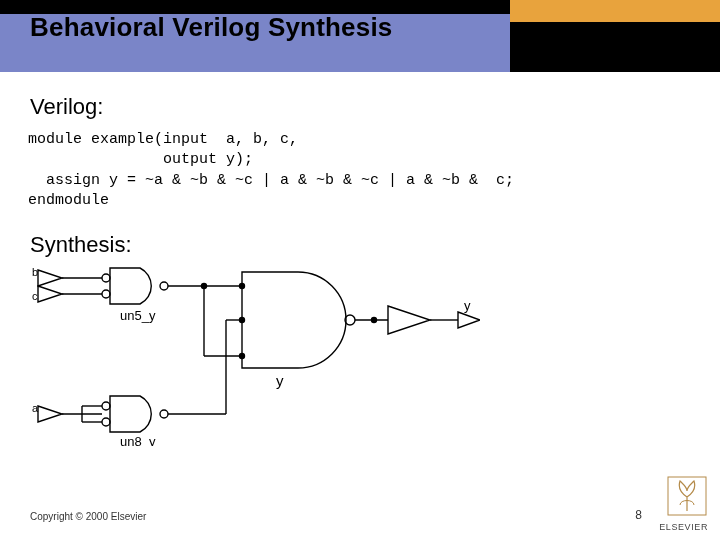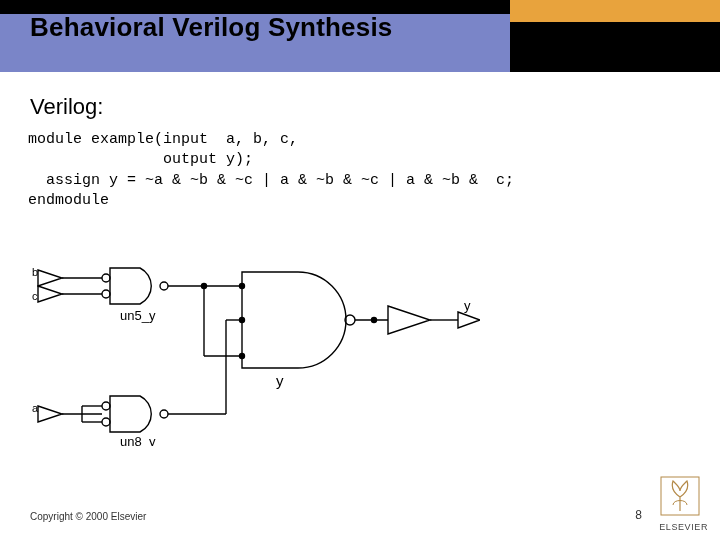--- a/index.html
+++ b/index.html
@@ -8,40 +8,41 @@
   .header { position: absolute; top: 0; left: 0; width: 720px; height: 72px; background: #000; }
   .header-purple { position: absolute; left: 0; top: 14px; width: 510px; height: 58px; background: #7a85c8; }
   .header-orange { position: absolute; left: 510px; top: 0; width: 210px; height: 22px; background: #e8a33d; }
   .title { position: absolute; left: 30px; top: 12px; color: #000; font-weight: bold; font-size: 26px; font-family: Arial, sans-serif; letter-spacing: 0.2px; }
   .sec1 { position: absolute; left: 30px; top: 94px; font-size: 22px; text-align: right; }
   .code { position: absolute; left: 28px; top: 130px; font-family: "Courier New", monospace; font-size: 15px; line-height: 1.35; white-space: pre; }
   .sec2 { position: absolute; left: 30px; top: 232px; font-size: 22px; }
   .diagram { position: absolute; left: 28px; top: 266px; }
   .copyright { position: absolute; left: 30px; bottom: 18px; font-size: 10px; color: #333; }
   .pagenum { position: absolute; right: 78px; bottom: 18px; font-size: 12px; color: #333; }
-  .logo { position: absolute; right: 12px; bottom: 8px; text-align: left; }
+  .logo { position: absolute; right: 12px; bottom: 8px; text-align: right; }
   .logo-text { font-size: 9px; letter-spacing: 0.6px; color: #444; margin-top: 1px; }
 </style>
 </head>
 <body>
 <div class="slide">
 
   <div class="header">
     <div class="header-orange"></div>
     <div class="header-purple"></div>
     <div class="title">Behavioral Verilog Synthesis</div>
   </div>
 
   <div class="sec1">Verilog:</div>
 
   <div class="code"><span>module example(input  a, b, c,</span>
 <span>               output y);</span>
 <span>  assign y = ~a &amp; ~b &amp; ~c | a &amp; ~b &amp; ~c | a &amp; ~b &amp;  c;</span>
 <span>endmodule</span></div>
 
+  <div class="sec2">Synthesis:</div>
 
   <svg class="diagram" width="452" height="180" viewBox="0 0 452 180">
     <g stroke="#000" stroke-width="1.4" fill="none">
 
       <path d="M10 4 L34 12 L10 20 Z"></path>
       <text x="4" y="10" font-size="11" font-family="Arial" fill="#000" stroke="none">b</text>
       <line x1="34" y1="12" x2="74" y2="12"></line>
       <circle cx="78" cy="12" r="4"></circle>
 
       <path d="M10 20 L34 28 L10 36 Z"></path>

